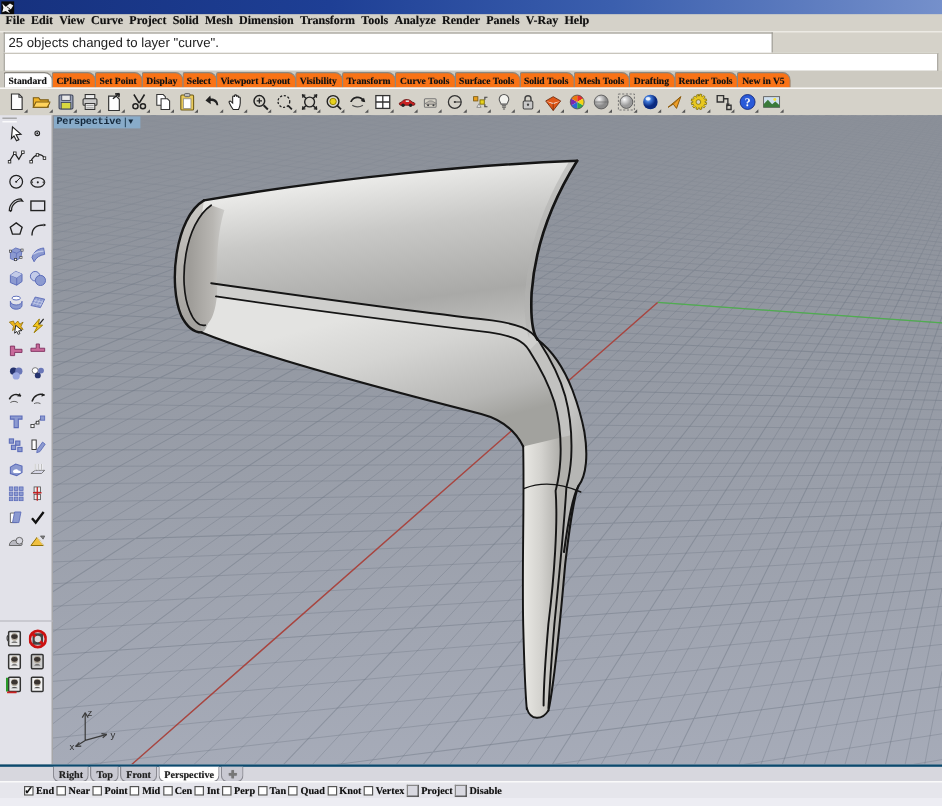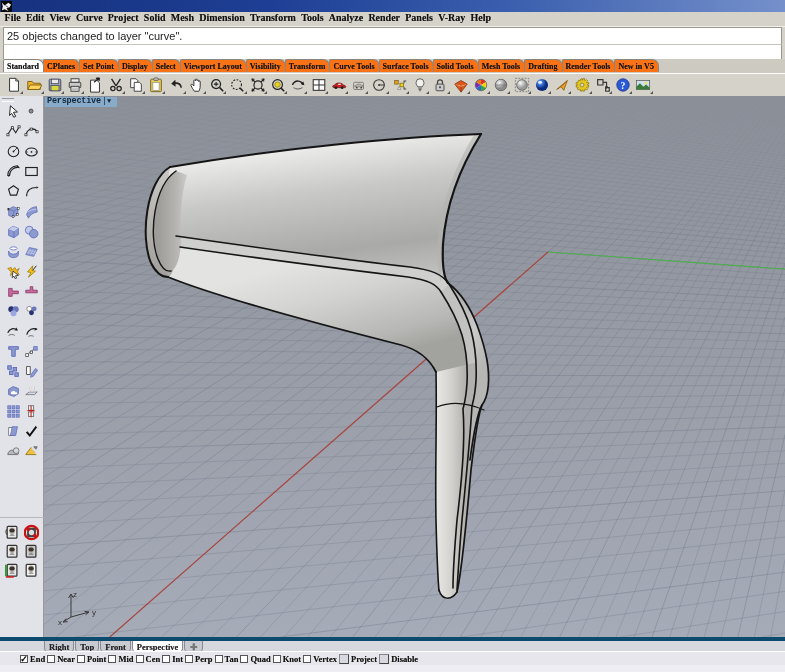--- a/index.html
+++ b/index.html
@@ -4,46 +4,46 @@
 html,body { width:785px; height:672px; overflow:hidden; }
 body { font-family:"Liberation Sans",sans-serif; position:relative; background:#d5d2c9; }
 .menubar,.ttab,.osi,.vtab,.tb-txt { text-shadow:0 0 0.6px rgba(40,40,40,0.55); }
 .titlebar { position:absolute; left:0; top:0; width:785px; height:12px;
   background:linear-gradient(90deg,#16317e 0%,#1e3f95 35%,#3b5fae 65%,#7590cb 100%);
   color:#fff; display:flex; align-items:center; }
 .tb-txt { font-family:"Liberation Serif",serif; font-weight:bold; font-size:11px; letter-spacing:1px; white-space:nowrap; }
 .menubar { position:absolute; left:0; top:12px; width:785px; height:15px; background:#d5d2c9;
   border-bottom:1px solid #f2f0ea; display:flex; align-items:flex-start; padding-left:2px; font-family:"Liberation Serif",serif; font-weight:bold; font-size:10px; color:#111; }
 .mi { padding:0 2.6px; }
-.histbox { position:absolute; left:3px; top:27px; width:779px; height:17px; background:#fff;
+.histbox { position:absolute; left:3px; top:27px; width:641px; height:17px; background:#fff;
   border:1px solid #9a978e; border-bottom:none; font-size:11px; color:#222; padding:2px 3px 0; }
 .cmdbox { position:absolute; left:3px; top:44px; width:779px; height:14px; background:#fff;
   border:1px solid #9a978e; border-top:1px solid #c8c5bc; font-size:11px; font-weight:bold; color:#111; padding:14px 3px 0; }
 .tabrow { position:absolute; left:0; top:59px; width:785px; height:14px; background:#cdcac1;
-  display:flex; align-items:flex-start; padding-left:3px; }
+  display:flex; align-items:center; padding-left:3px; }
 .ttab { font-family:"Liberation Serif",serif; font-weight:bold; font-size:8px; color:#111;
   background:#f97316; border:1px solid #8a8780; border-bottom:none; height:13px; line-height:13px;
   padding:0 4px 0 3px; border-radius:2px 7px 0 0; margin-right:-1px; white-space:nowrap; }
 .ttab.active { background:#fff; position:relative; z-index:2; }
 .iconrow { position:absolute; left:0; top:73px; width:785px; height:23px; background:#d5d2c9;
   border-top:1px solid #fff; display:flex; align-items:center; padding-left:4px; }
 .ic { width:20.3px; height:20px; display:inline-flex; align-items:center; justify-content:center; position:relative; flex:0 0 auto; }
 .ic:after { content:""; position:absolute; right:1px; bottom:1px; border-left:3px solid transparent; border-bottom:3px solid #555; }
 .sidebar { position:absolute; left:0; top:96px; width:44px; height:541px; background:#e2e2e9; border-right:1px solid #9a9a9a; }
 .sidebar:before { content:""; position:absolute; left:2px; top:2px; width:12px; height:2px; border-top:1px solid #999; border-bottom:1px solid #fff; }
 .lrow { display:flex; justify-content:center; gap:3px; height:20px; align-items:center; }
 .licons { position:absolute; top:5px; left:0; width:44px; }
 .lic { width:15px; height:15px; display:inline-flex; }
 .snapgrp { position:absolute; top:421px; left:0; width:44px; border-top:1px solid #b8b8c0; padding-top:4px; }
 .snaprow { display:flex; justify-content:center; gap:4px; height:19px; align-items:center; }
 .vplabel { position:absolute; left:45px; top:97px; height:10px; background:#88abc9; color:#14283c;
   font-family:Liberation Mono, monospace; font-weight:bold; font-size:8.5px; line-height:9px; padding:0 6px 0 2px; z-index:5; letter-spacing:-0.2px; }
 .vplabel b { border-left:1px solid #33536a; margin-left:3px; padding-left:2px; font-size:7px; }
 .vptabs { position:absolute; left:0; top:637px; width:785px; height:14px; background:#d7d7de;
-  display:flex; align-items:flex-start; padding-left:44px; border-top:4px solid #0c4a6e; }
+  display:flex; align-items:flex-start; padding-left:44px; border-top:2px solid #0c4a6e; }
 .vtab { font-family:"Liberation Serif",serif; font-weight:bold; font-size:8.5px; color:#222; background:#c9c9d2;
   border:1px solid #8a8a92; border-top:none; height:13px; line-height:12px; padding:0 4px;
   border-radius:0 0 6px 6px; margin-right:1px; }
 .vtab.vactive { background:#fff; }
 .vtab.vplus { color:#777; padding:0 5px; }
 .osnap { position:absolute; left:0; top:651px; width:785px; height:15px; background:#e6e6ec;
   border-top:1px solid #fff; display:flex; align-items:center; padding-left:20px;
   font-family:"Liberation Serif",serif; font-weight:bold; font-size:8.5px; color:#111; }
 .osi { display:inline-flex; align-items:center; margin-right:2px; white-space:nowrap; }
 .cb { width:8px; height:8px; background:#fff; border:1px solid #555; display:inline-flex; margin-right:2px;

